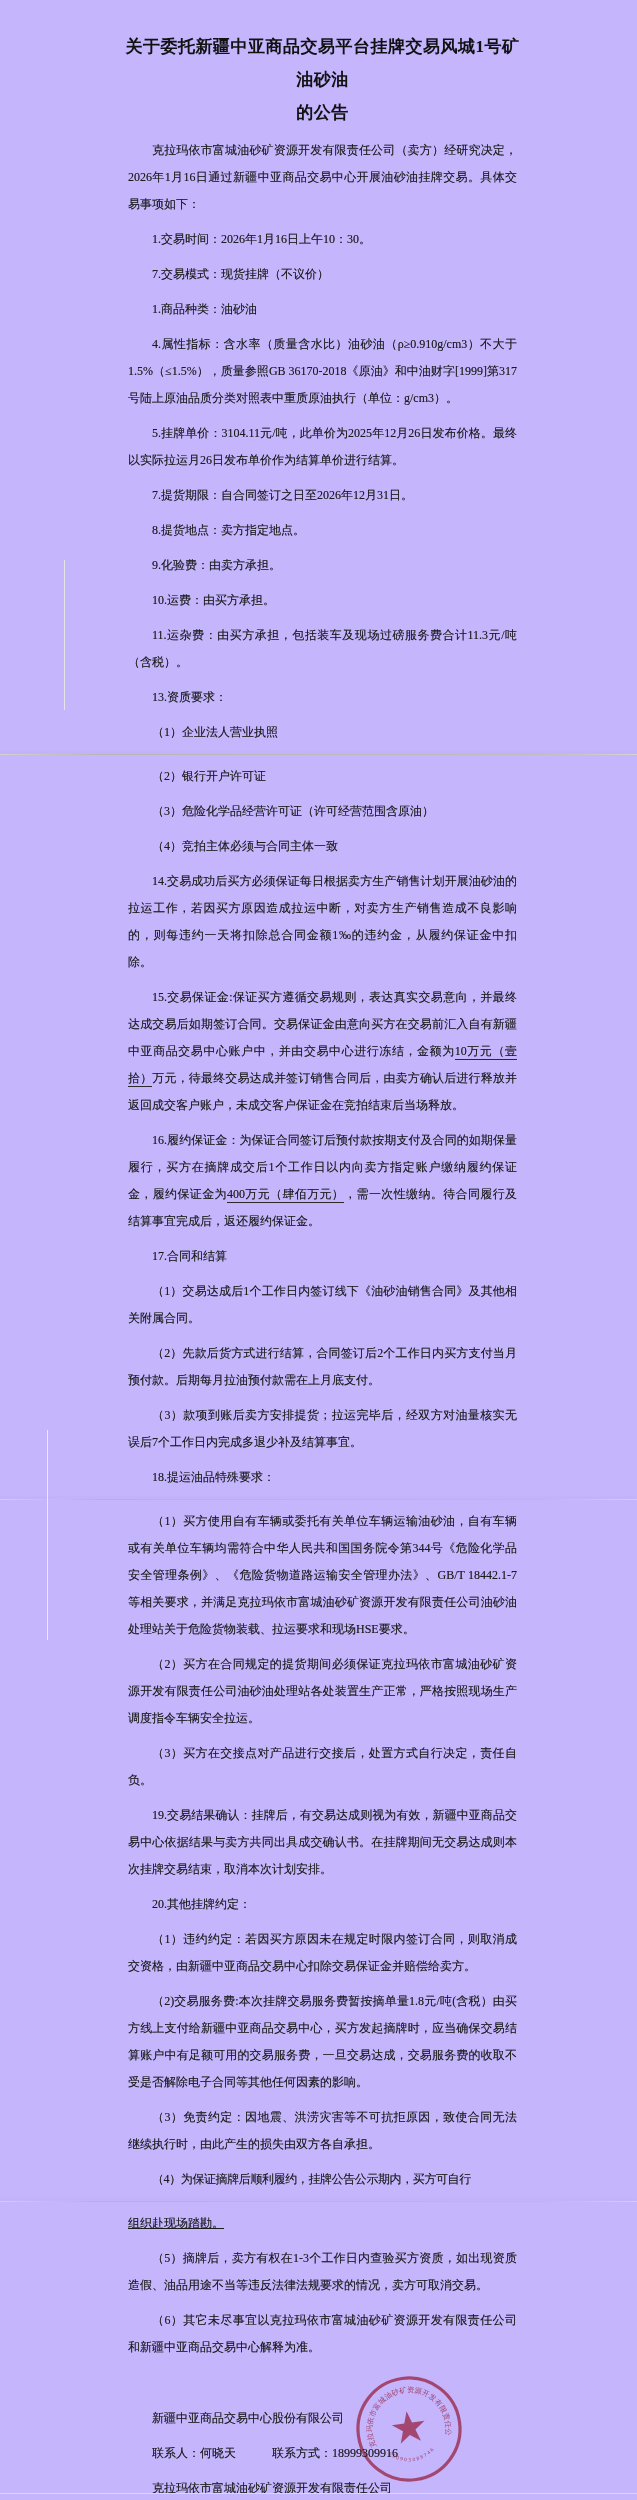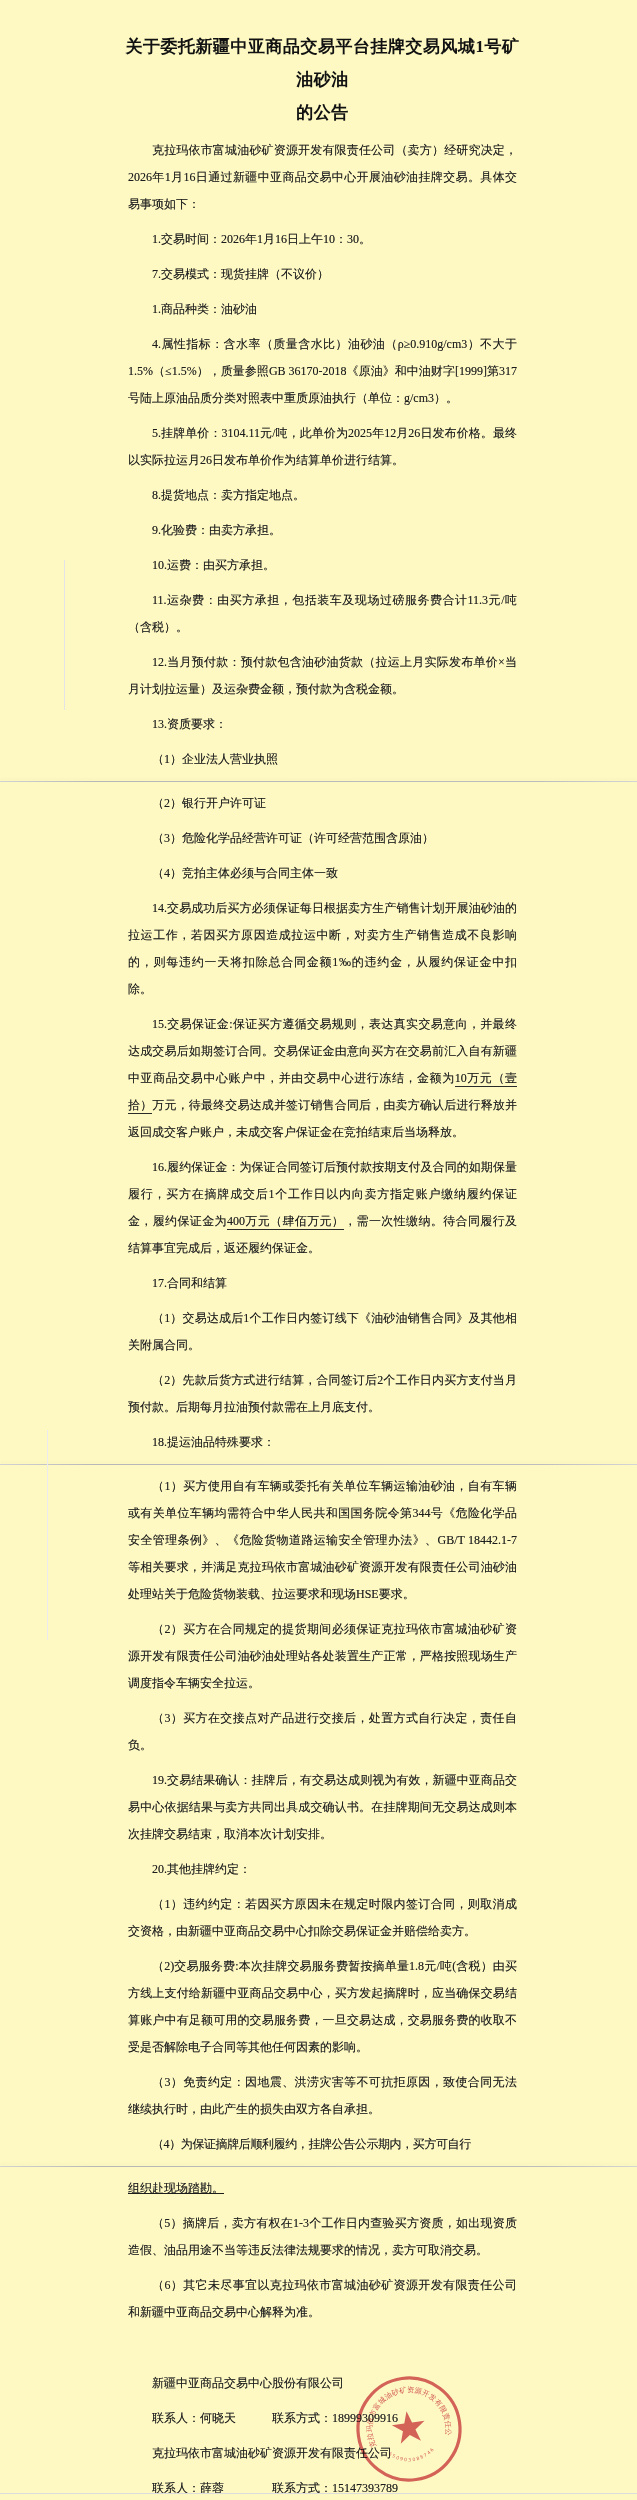--- a/index.html
+++ b/index.html
@@ -1,18 +1,18 @@
 <!DOCTYPE html>
 <html><head>
 <meta charset="utf-8">
 <style>
   html,body{margin:0;padding:0;background:#e9e9e9;}
   .doc{
     position:relative;width:637px;height:2500px;overflow:hidden;
-    background:#fef9c3;
+    background:#c4b5fd;
     font-family:"Liberation Serif","DejaVu Serif",serif;
     color:#1c1c1c;
   }
   .content{padding:30px 112px 0 120px;}
   .title{font-size:17px;font-weight:bold;text-align:center;line-height:33px;color:#111;letter-spacing:.5px;}
   .title-block{margin-bottom:4px;}
   .content p{margin:8px;font-size:12px;line-height:27px;text-align:justify;text-shadow:0 0 .4px rgba(20,20,20,.45);}
   p.indent{text-indent:2em;}
   p.noindent{text-indent:0;text-decoration:underline;}
   p.squeeze{letter-spacing:-.4px;}
@@ -34,37 +34,38 @@
       <div class="title">关于委托新疆中亚商品交易平台挂牌交易风城1号矿油砂油</div>
       <div class="title">的公告</div>
     </div>
     <div id="doc-body">
         <p class="indent">克拉玛依市富城油砂矿资源开发有限责任公司（卖方）经研究决定，2026年1月16日通过新疆中亚商品交易中心开展油砂油挂牌交易。具体交易事项如下：</p>
         <p class="indent">1.交易时间：2026年1月16日上午10：30。</p>
         <p class="indent">7.交易模式：现货挂牌（不议价）</p>
         <p class="indent">1.商品种类：油砂油</p>
         <p class="indent">4.属性指标：含水率（质量含水比）油砂油（ρ≥0.910g/cm3）不大于1.5%（≤1.5%），质量参照GB 36170-2018《原油》和中油财字[1999]第317号陆上原油品质分类对照表中重质原油执行（单位：g/cm3）。</p>
         <p class="indent">5.挂牌单价：3104.11元/吨，此单价为2025年12月26日发布价格。最终以实际拉运月26日发布单价作为结算单价进行结算。</p>
+        <p class="indent">7.提货期限：自合同签订之日至2026年12月31日。</p>
         <p class="indent">8.提货地点：卖方指定地点。</p>
         <p class="indent">9.化验费：由卖方承担。</p>
         <p class="indent">10.运费：由买方承担。</p>
         <p class="indent">11.运杂费：由买方承担，包括装车及现场过磅服务费合计11.3元/吨（含税）。</p>
-        <p class="indent">12.当月预付款：预付款包含油砂油货款（拉运上月实际发布单价×当月计划拉运量）及运杂费金额，预付款为含税金额。</p>
         <p class="indent">13.资质要求：</p>
         <p class="indent">（1）企业法人营业执照</p>
         <div class="page-break"></div>
         <p class="indent">（2）银行开户许可证</p>
         <p class="indent">（3）危险化学品经营许可证（许可经营范围含原油）</p>
         <p class="indent">（4）竞拍主体必须与合同主体一致</p>
         <p class="indent">14.交易成功后买方必须保证每日根据卖方生产销售计划开展油砂油的拉运工作，若因买方原因造成拉运中断，对卖方生产销售造成不良影响的，则每违约一天将扣除总合同金额1‰的违约金，从履约保证金中扣除。</p>
         <p class="indent"><span>15.交易保证金:保证买方遵循交易规则，表达真实交易意向，并最终达成交易后如期签订合同。交易保证金由意向买方在交易前汇入自有新疆中亚商品交易中心账户中，并由交易中心进行冻结，金额为</span><span class="u">10万元（壹拾）</span><span>万元，待最终交易达成并签订销售合同后，由卖方确认后进行释放并返回成交客户账户，未成交客户保证金在竞拍结束后当场释放。</span></p>
         <p class="indent"><span>16.履约保证金：为保证合同签订后预付款按期支付及合同的如期保量履行，买方在摘牌成交后1个工作日以内向卖方指定账户缴纳履约保证金，履约保证金为</span><span class="u">400万元（肆佰万元）</span><span>，需一次性缴纳。待合同履行及结算事宜完成后，返还履约保证金。</span></p>
         <p class="indent">17.合同和结算</p>
         <p class="indent">（1）交易达成后1个工作日内签订线下《油砂油销售合同》及其他相关附属合同。</p>
         <p class="indent">（2）先款后货方式进行结算，合同签订后2个工作日内买方支付当月预付款。后期每月拉油预付款需在上月底支付。</p>
+        <p class="indent">（3）款项到账后卖方安排提货；拉运完毕后，经双方对油量核实无误后7个工作日内完成多退少补及结算事宜。</p>
         <p class="indent">18.提运油品特殊要求：</p>
         <div class="page-break"></div>
         <p class="indent">（1）买方使用自有车辆或委托有关单位车辆运输油砂油，自有车辆或有关单位车辆均需符合中华人民共和国国务院令第344号《危险化学品安全管理条例》、《危险货物道路运输安全管理办法》、GB/T 18442.1-7等相关要求，并满足克拉玛依市富城油砂矿资源开发有限责任公司油砂油处理站关于危险货物装载、拉运要求和现场HSE要求。</p>
         <p class="indent">（2）买方在合同规定的提货期间必须保证克拉玛依市富城油砂矿资源开发有限责任公司油砂油处理站各处装置生产正常，严格按照现场生产调度指令车辆安全拉运。</p>
         <p class="indent">（3）买方在交接点对产品进行交接后，处置方式自行决定，责任自负。</p>
         <p class="indent">19.交易结果确认：挂牌后，有交易达成则视为有效，新疆中亚商品交易中心依据结果与卖方共同出具成交确认书。在挂牌期间无交易达成则本次挂牌交易结束，取消本次计划安排。</p>
         <p class="indent">20.其他挂牌约定：</p>
         <p class="indent">（1）违约约定：若因买方原因未在规定时限内签订合同，则取消成交资格，由新疆中亚商品交易中心扣除交易保证金并赔偿给卖方。</p>
         <p class="indent">（2)交易服务费:本次挂牌交易服务费暂按摘单量1.8元/吨(含税）由买方线上支付给新疆中亚商品交易中心，买方发起摘牌时，应当确保交易结算账户中有足额可用的交易服务费，一旦交易达成，交易服务费的收取不受是否解除电子合同等其他任何因素的影响。</p>
         <p class="indent">（3）免责约定：因地震、洪涝灾害等不可抗拒原因，致使合同无法继续执行时，由此产生的损失由双方各自承担。</p>

